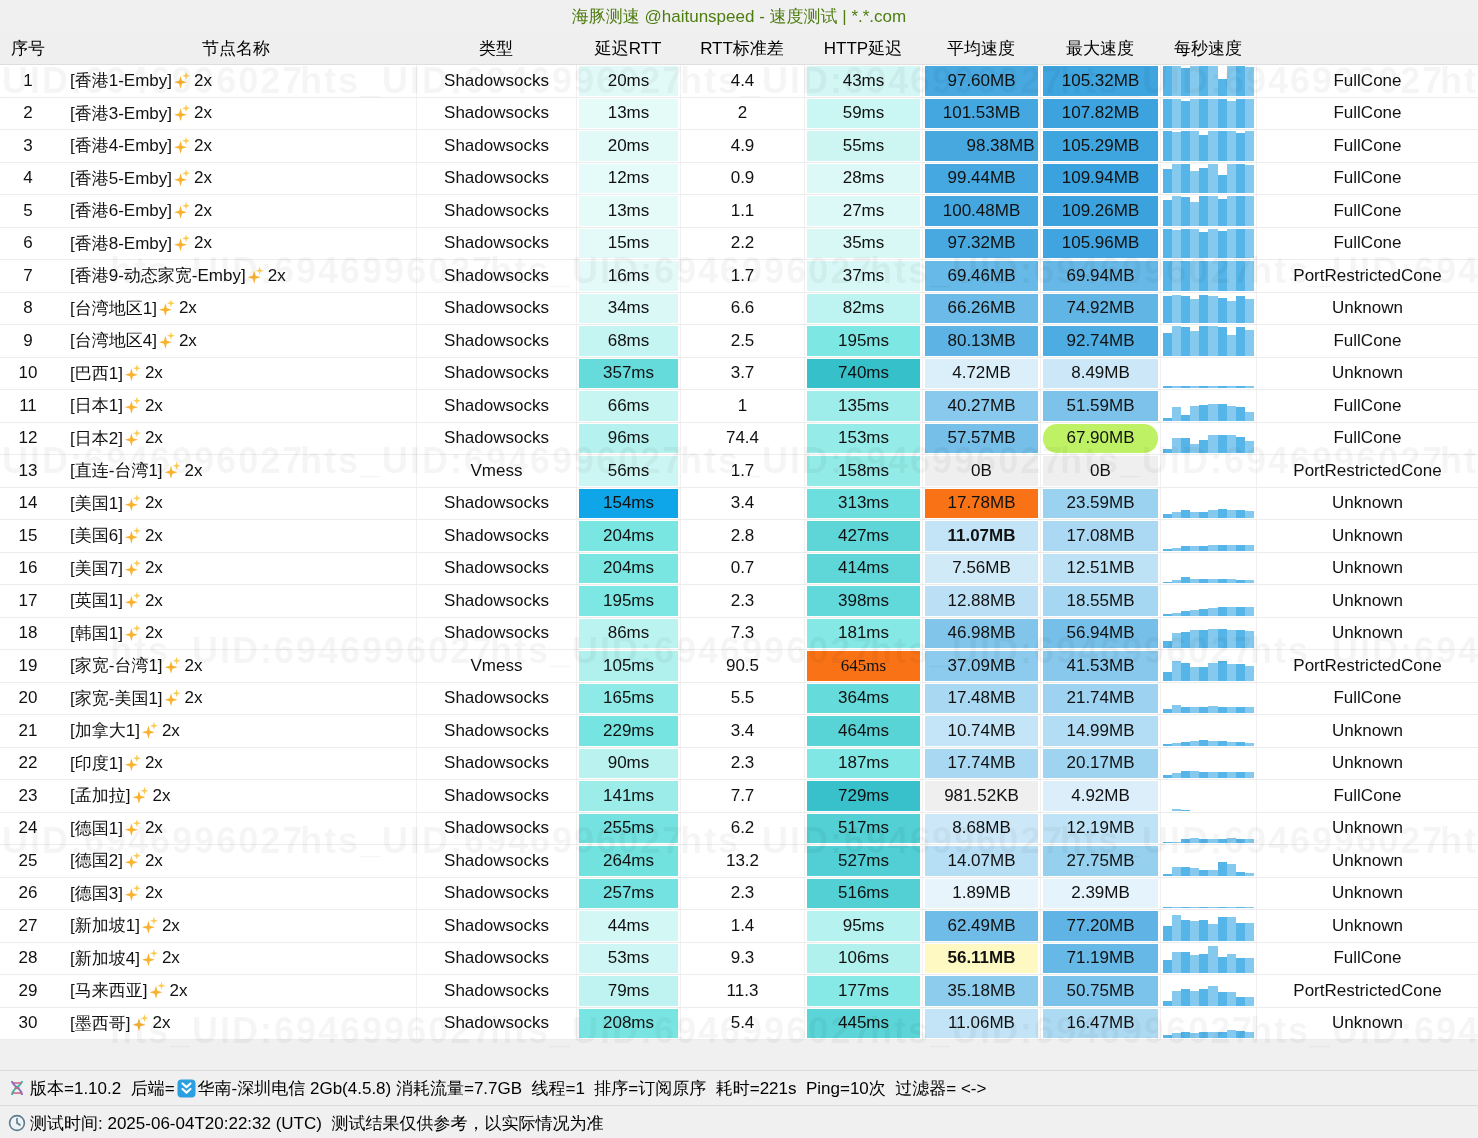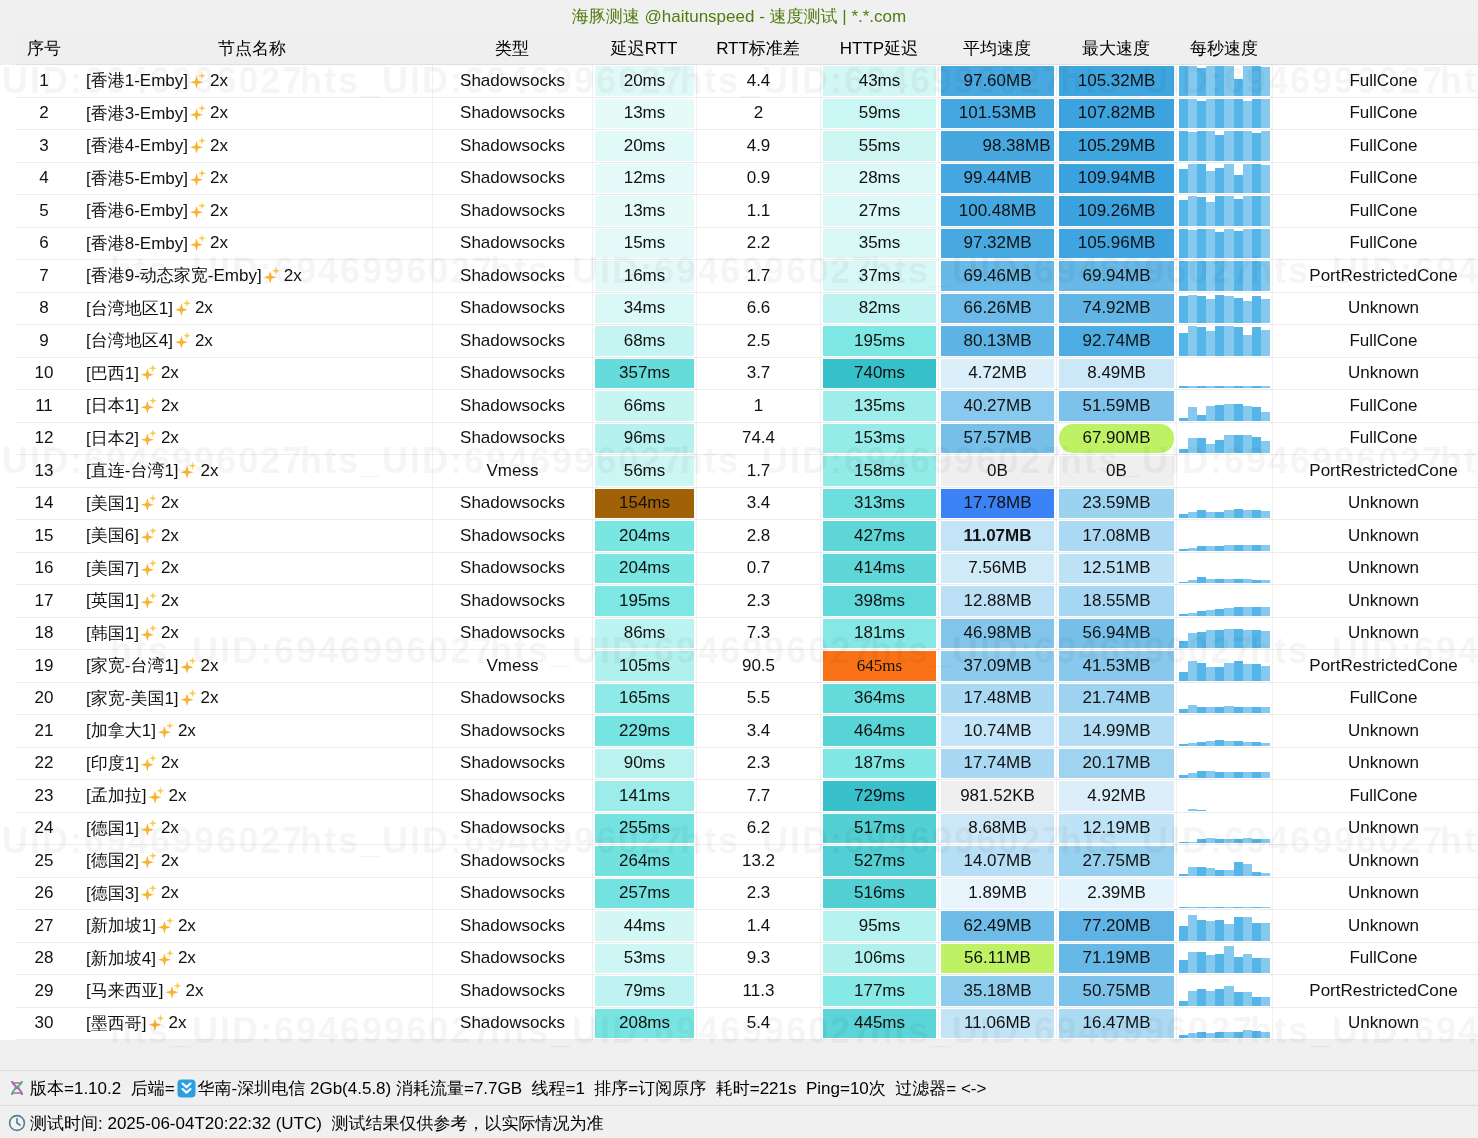--- a/index.html
+++ b/index.html
@@ -8,21 +8,21 @@
     background:#f0f0f0;
     font-family:"Liberation Sans","DejaVu Sans",sans-serif;
     color:#111;
     -webkit-font-smoothing:antialiased;
   }
   .stage{position:relative;width:1478px;height:1138px;overflow:hidden;}
   
   .titlebar{height:32px;display:flex;align-items:center;justify-content:center;background:#f0f0f0;}
   .titlebar .t{font-size:17px;color:#4d7c0f;}
   
-  .grid-row{display:grid;grid-template-columns:56px 360px 160px 104px 124px 118px 118px 120px 96px 222px;margin-left:16px;}
+  .grid-row{display:grid;grid-template-columns:56px 360px 160px 104px 124px 118px 118px 120px 96px 222px;}
   .thead{height:33px;background:#efefef;border-bottom:1px solid #dedede;box-sizing:border-box;}
   .thead .th{display:flex;align-items:center;justify-content:center;font-size:17px;color:#000;}
   
   .tbody{background:#ffffff;}
   .trow{height:32.5px;box-sizing:border-box;border-bottom:1px solid #ececec;background:#fff;}
   .td{position:relative;box-sizing:border-box;font-size:17px;}
   .td + .td{border-left:1px solid #f0f0f0;}
   .td.no-sep{border-left:none;}
   .fill{position:absolute;inset:0;margin:1px 2px;display:flex;align-items:center;justify-content:center;white-space:nowrap;}
   .td-name .fill{justify-content:flex-start;margin-left:14px;}
@@ -698,30 +698,30 @@
         <div class="fill">
           <span class="nm">[美国1]</span>
             <span class="sparkle"></span>
             <span class="tg">2x</span>
         </div>
       </div>
       <div class="td">
           <div class="fill f-type">Shadowsocks</div>
         </div>
       <div class="td">
-          <div class="fill f-rtt" style="background: #a16207;">154ms</div>
+          <div class="fill f-rtt" style="background: #0ea5e9;">154ms</div>
         </div>
       <div class="td">
           <div class="fill f-std">3.4</div>
         </div>
       <div class="td">
           <div class="fill f-http" style="background: rgb(108, 222, 221);">313ms</div>
         </div>
       <div class="td">
-          <div class="fill f-avg" style="background: #3b82f6;">17.78MB</div>
+          <div class="fill f-avg" style="background: #f97316;">17.78MB</div>
         </div>
       <div class="td">
           <div class="fill f-max" style="background: rgb(155, 210, 240);">23.59MB</div>
         </div>
       <div class="td">
           <div class="bars">
             <div class="bar" style="height: 12%; background: rgb(86, 181, 232); opacity: 1;"></div>
             <div class="bar" style="height: 20%; background: rgb(86, 181, 232); opacity: 0.72;"></div>
             <div class="bar" style="height: 28%; background: rgb(86, 181, 232); opacity: 1;"></div>
             <div class="bar" style="height: 22%; background: rgb(86, 181, 232); opacity: 0.72;"></div>
@@ -1379,21 +1379,21 @@
       <div class="td">
           <div class="fill f-rtt" style="background: rgb(206, 246, 244);">53ms</div>
         </div>
       <div class="td">
           <div class="fill f-std">9.3</div>
         </div>
       <div class="td">
           <div class="fill f-http" style="background: rgb(176, 240, 237);">106ms</div>
         </div>
       <div class="td">
-          <div class="fill f-avg" style="background: #bef264;">56.11MB</div>
+          <div class="fill f-avg" style="background: #fef9c3; font-weight: bold;">56.11MB</div>
         </div>
       <div class="td">
           <div class="fill f-max" style="background: rgb(102, 184, 230);">71.19MB</div>
         </div>
       <div class="td">
           <div class="bars">
             <div class="bar" style="height: 45%; background: rgb(86, 181, 232); opacity: 1;"></div>
             <div class="bar" style="height: 70%; background: rgb(86, 181, 232); opacity: 0.72;"></div>
             <div class="bar" style="height: 70%; background: rgb(86, 181, 232); opacity: 1;"></div>
             <div class="bar" style="height: 60%; background: rgb(86, 181, 232); opacity: 0.72;"></div>

